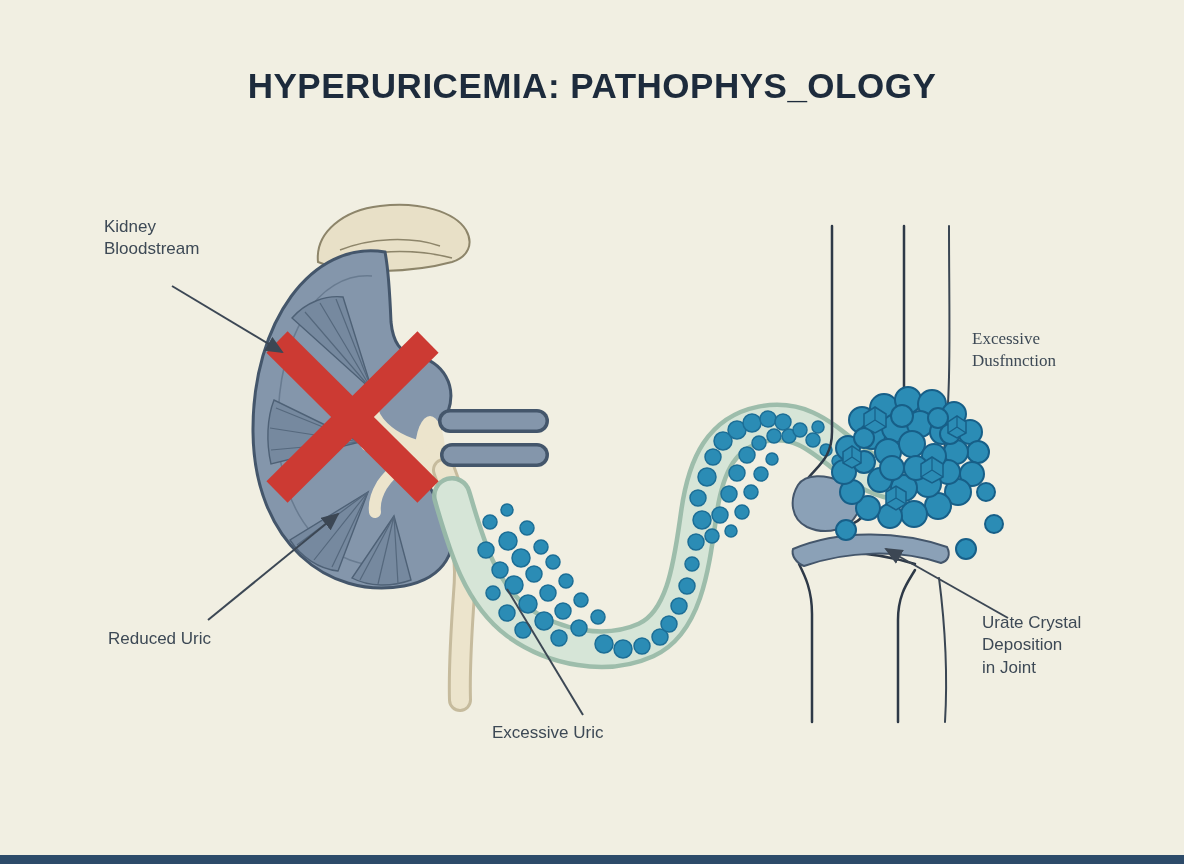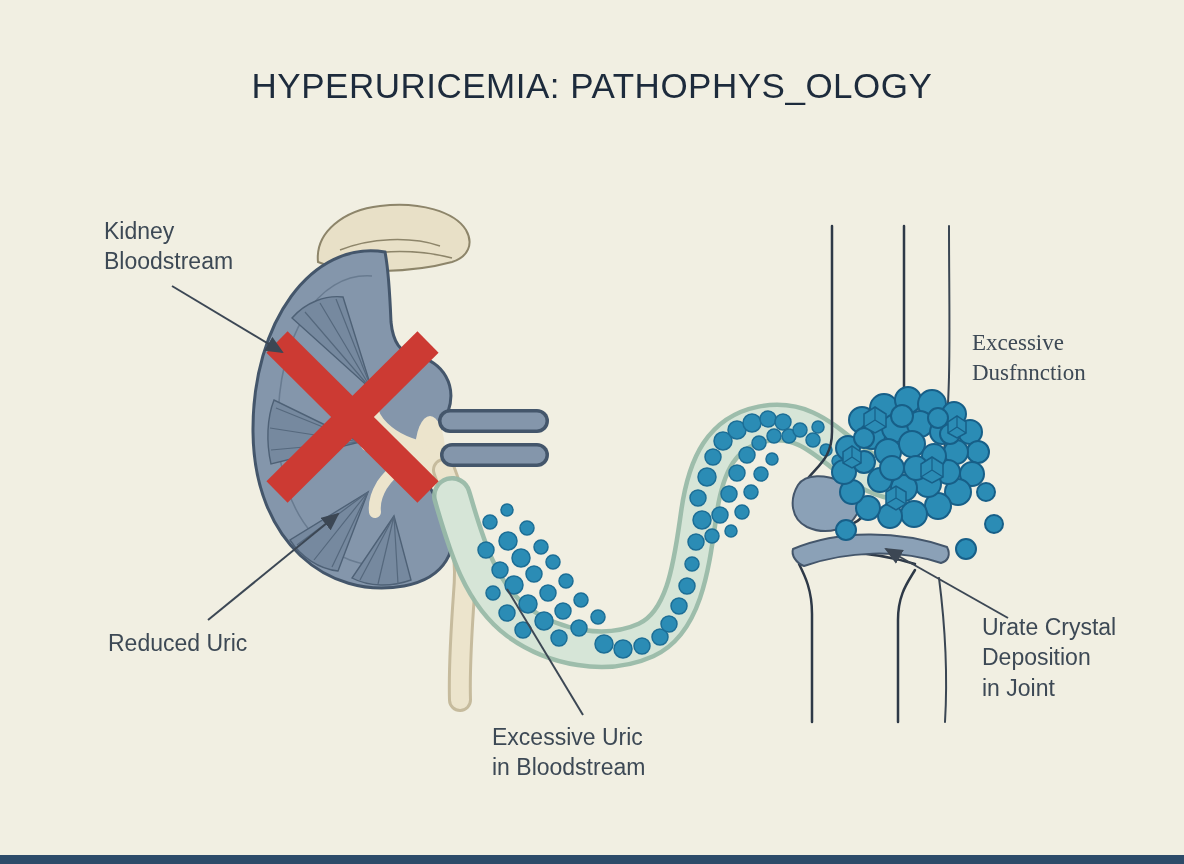--- a/index.html
+++ b/index.html
@@ -6,22 +6,22 @@
     --c-background:#f1efe2; --c-title_text:#1d2b3c; --c-label_text:#3d4955;
     --c-kidney_fill:#8496ab; --c-kidney_outline:#44566b; --c-adrenal_fill:#e8e0c7;
     --c-cross_red:#cc3a33; --c-tube_fill:#d6e5d7; --c-tube_outline:#98b9a8;
     --c-crystal_blue:#2b8cb5; --c-crystal_outline:#175f88; --c-bone_outline:#2e3947;
     --c-cartilage_fill:#8ba1b7; --c-footer_bar:#2d4b69;
   }
   html,body{margin:0;padding:0;}
   .stage{position:relative;width:1184px;height:864px;background:var(--c-background);
     overflow:hidden;font-family:"Liberation Sans",sans-serif;}
   .title{position:absolute;top:66px;left:0;width:100%;text-align:center;
-    font-size:35px;font-weight:400;letter-spacing:.5px;color:var(--c-title_text);}
-  .label{position:absolute;font-size:23px;color:var(--c-label_text);line-height:1.32;}
+    font-size:35px;font-weight:700;letter-spacing:.5px;color:var(--c-title_text);}
+  .label{position:absolute;font-size:17px;color:var(--c-label_text);line-height:1.32;}
   svg.diagram{position:absolute;left:0;top:0;}
   .kidney-body{fill:var(--c-kidney_fill);stroke:var(--c-kidney_outline);stroke-width:3;}
   .cortex{stroke:#5f7287;stroke-width:1.5;fill:none;opacity:.75;}
   .pyramid{fill:#76899f;stroke:#4e6176;stroke-width:1.4;}
   .hatch{stroke:#55687d;stroke-width:1.2;fill:none;}
   .adrenal{fill:var(--c-adrenal_fill);stroke:#8d856a;stroke-width:2;}
   .adrenal-line{stroke:#8d856a;stroke-width:1.5;fill:none;}
   .pelvis{stroke:#ece4cc;fill:none;stroke-linecap:round;}
   .pelvis-blob{fill:#ece4cc;}
   .ureter-outer{stroke:#c6bb9d;stroke-width:24;fill:none;stroke-linecap:round;}
@@ -240,21 +240,20 @@
     <div>Kidney</div>
     <div>Bloodstream</div>
   </div>
 
   <div class="label" style="left:108px;top:628px;text-align:center;">
     <div>Reduced Uric</div>
   </div>
 
   <div class="label" style="left:492px;top:722px;">
     <div>Excessive Uric</div>
-    <div>in Bloodstream</div>
   </div>
 
   <div class="label" style="left:972px;top:328px;font-family:Liberation Serif, serif;">
     <div>Excessive</div>
     <div>Dusfnnction</div>
   </div>
 
   <div class="label" style="left:982px;top:612px;">
     <div>Urate Crystal</div>
     <div>Deposition</div>

